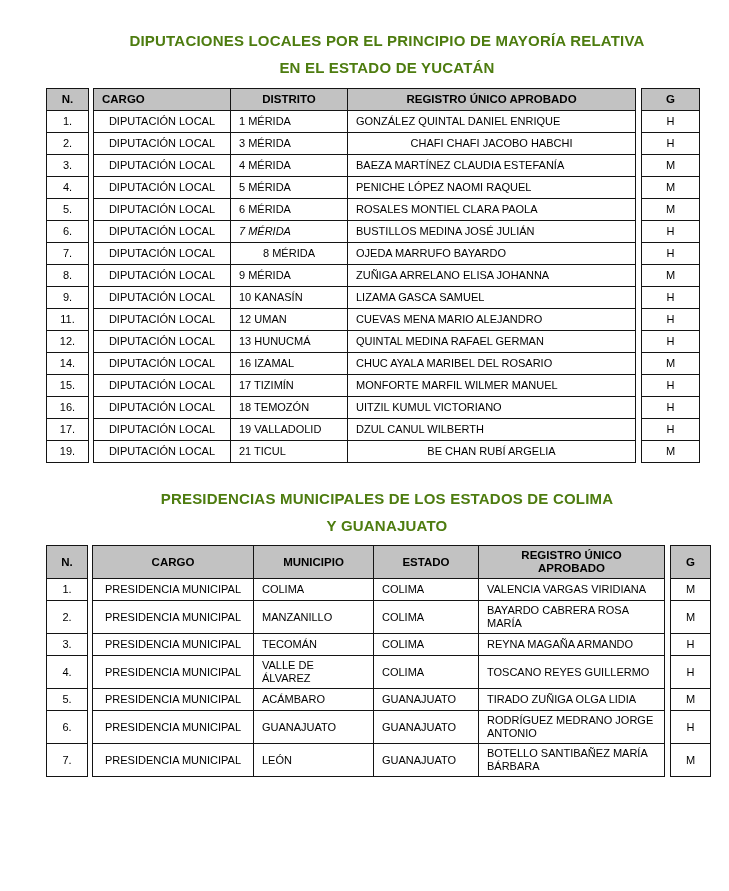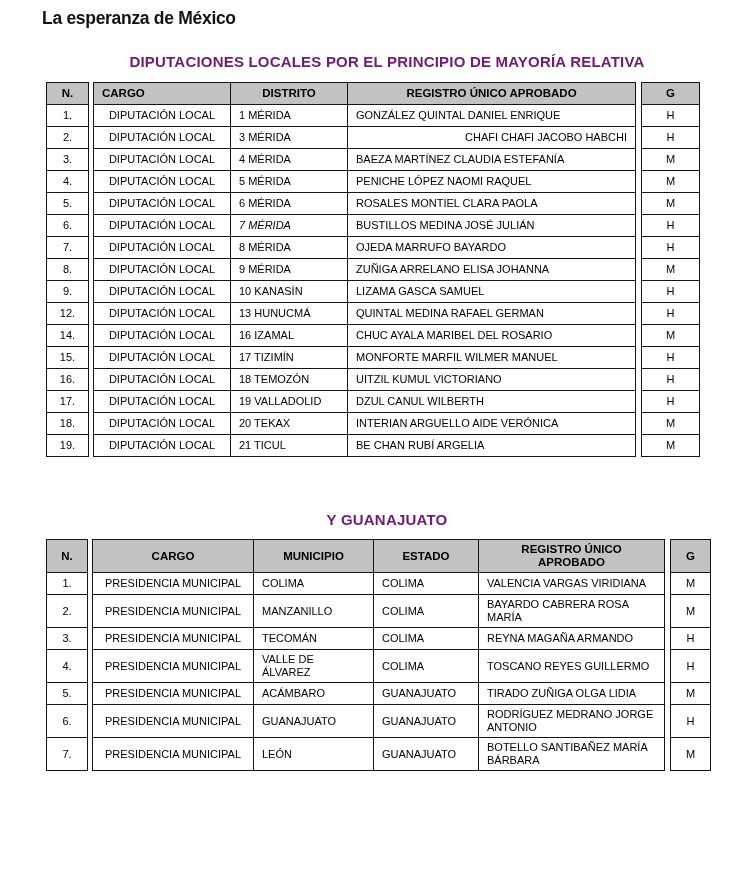--- a/index.html
+++ b/index.html
@@ -12,21 +12,21 @@
   .logo-word{
     font-size:62px;font-weight:bold;line-height:44px;letter-spacing:-3px;
     font-family:"Liberation Sans",sans-serif;
   }
   .logo-tagline{
     font-size:17.5px;font-weight:bold;letter-spacing:-0.3px;color:#111;
     margin-top:3px;line-height:18px;
   }
   
   .doc-title{
-    margin:0;text-align:center;font-size:15px;font-weight:bold;color:#701a75;
+    margin:0;text-align:center;font-size:15px;font-weight:bold;color:#4d7c0f;
     line-height:27px;letter-spacing:0.2px;padding-left:45px;
   }
   .title-1{margin-top:21px;}
   .title-2{margin-top:22px;}
   
   table.doc-table{
     border-collapse:collapse;table-layout:fixed;margin-left:46px;
     font-size:11px;line-height:13px;
   }
   .tbl-1{margin-top:7px;width:653px;}
@@ -41,26 +41,26 @@
   table.doc-table th.spacer,table.doc-table td.spacer{
     border:none;background:#fff;padding:0;
   }
 </style>
 </head>
 <body>
 
 <div class="page">
 
   <div class="logo-block">
-    <div class="logo-tagline">La esperanza de México</div>
   </div>
 
   <section>
     <h2 class="doc-title title-1">
       <span>DIPUTACIONES LOCALES POR EL PRINCIPIO DE MAYORÍA RELATIVA</span><br>
+      <span>EN EL ESTADO DE YUCATÁN</span>
     </h2>
     <table class="doc-table tbl-1">
     <colgroup>
           <col style="width: 42px;">
           <col style="width: 5px;">
           <col style="width: 137px;">
           <col style="width: 117px;">
           <col style="width: 288px;">
           <col style="width: 6px;">
           <col style="width: 58px;">
@@ -84,21 +84,21 @@
             <td style="text-align: left;">1 MÉRIDA</td>
             <td style="text-align: left;">GONZÁLEZ QUINTAL DANIEL ENRIQUE</td>
             <td class="spacer"></td>
             <td style="text-align: center;">H</td>
           </tr>
           <tr>
             <td style="text-align: center;">2.</td>
             <td class="spacer"></td>
             <td style="text-align: center;">DIPUTACIÓN LOCAL</td>
             <td style="text-align: left;">3 MÉRIDA</td>
-            <td style="text-align: right;">CHAFI CHAFI JACOBO HABCHI</td>
+            <td style="text-align: center;">CHAFI CHAFI JACOBO HABCHI</td>
             <td class="spacer"></td>
             <td style="text-align: center;">H</td>
           </tr>
           <tr>
             <td style="text-align: center;">3.</td>
             <td class="spacer"></td>
             <td style="text-align: center;">DIPUTACIÓN LOCAL</td>
             <td style="text-align: left;">4 MÉRIDA</td>
             <td style="text-align: left;">BAEZA MARTÍNEZ CLAUDIA ESTEFANÍA</td>
             <td class="spacer"></td>
@@ -128,21 +128,21 @@
             <td style="text-align: center;">DIPUTACIÓN LOCAL</td>
             <td style="text-align: left; font-style: italic;">7 MÉRIDA</td>
             <td style="text-align: left;">BUSTILLOS MEDINA JOSÉ JULIÁN</td>
             <td class="spacer"></td>
             <td style="text-align: center;">H</td>
           </tr>
           <tr>
             <td style="text-align: center;">7.</td>
             <td class="spacer"></td>
             <td style="text-align: center;">DIPUTACIÓN LOCAL</td>
-            <td style="text-align: left; margin-left: 19px;">8 MÉRIDA</td>
+            <td style="text-align: center; margin-left: 19px;">8 MÉRIDA</td>
             <td style="text-align: left;">OJEDA MARRUFO BAYARDO</td>
             <td class="spacer"></td>
             <td style="text-align: center;">H</td>
           </tr>
           <tr>
             <td style="text-align: center;">8.</td>
             <td class="spacer"></td>
             <td style="text-align: center;">DIPUTACIÓN LOCAL</td>
             <td style="text-align: left;">9 MÉRIDA</td>
             <td style="text-align: left;">ZUÑIGA ARRELANO ELISA JOHANNA</td>
@@ -152,20 +152,29 @@
           <tr>
             <td style="text-align: center;">9.</td>
             <td class="spacer"></td>
             <td style="text-align: center;">DIPUTACIÓN LOCAL</td>
             <td style="text-align: left; margin-top: 20px;">10 KANASÍN</td>
             <td style="text-align: left;">LIZAMA GASCA SAMUEL</td>
             <td class="spacer"></td>
             <td style="text-align: center;">H</td>
           </tr>
           <tr>
+            <td style="text-align: center;">11.</td>
+            <td class="spacer"></td>
+            <td style="text-align: center;">DIPUTACIÓN LOCAL</td>
+            <td style="text-align: left;">12 UMAN</td>
+            <td style="text-align: left;">CUEVAS MENA MARIO ALEJANDRO</td>
+            <td class="spacer"></td>
+            <td style="text-align: center;">H</td>
+          </tr>
+          <tr>
             <td style="text-align: center;">12.</td>
             <td class="spacer"></td>
             <td style="text-align: center;">DIPUTACIÓN LOCAL</td>
             <td style="text-align: left;">13 HUNUCMÁ</td>
             <td style="text-align: left;">QUINTAL MEDINA RAFAEL GERMAN</td>
             <td class="spacer"></td>
             <td style="text-align: center;">H</td>
           </tr>
           <tr>
             <td style="text-align: center;">14.</td>
@@ -197,44 +206,35 @@
           <tr>
             <td style="text-align: center;">17.</td>
             <td class="spacer"></td>
             <td style="text-align: center;">DIPUTACIÓN LOCAL</td>
             <td style="text-align: left;">19 VALLADOLID</td>
             <td style="text-align: left;">DZUL CANUL WILBERTH</td>
             <td class="spacer"></td>
             <td style="text-align: center;">H</td>
           </tr>
           <tr>
-            <td style="text-align: center;">18.</td>
-            <td class="spacer"></td>
-            <td style="text-align: center;">DIPUTACIÓN LOCAL</td>
-            <td style="text-align: left;">20 TEKAX</td>
-            <td style="text-align: left;">INTERIAN ARGUELLO AIDE VERÓNICA</td>
-            <td class="spacer"></td>
-            <td style="text-align: center;">M</td>
-          </tr>
-          <tr>
             <td style="text-align: center;">19.</td>
             <td class="spacer"></td>
             <td style="text-align: center;">DIPUTACIÓN LOCAL</td>
             <td style="text-align: left;">21 TICUL</td>
-            <td style="text-align: left;">BE CHAN RUBÍ ARGELIA</td>
+            <td style="text-align: center;">BE CHAN RUBÍ ARGELIA</td>
             <td class="spacer"></td>
             <td style="text-align: center;">M</td>
           </tr>
         </tbody>
       </table>
   </section>
 
   <section>
     <h2 class="doc-title title-2">
-      <br>
+      <span>PRESIDENCIAS MUNICIPALES DE LOS ESTADOS DE COLIMA</span><br>
       <span>Y GUANAJUATO</span>
     </h2>
     <table class="doc-table tbl-2">
     <colgroup>
           <col style="width: 41px;">
           <col style="width: 5px;">
           <col style="width: 161px;">
           <col style="width: 120px;">
           <col style="width: 105px;">
           <col style="width: 186px;">

